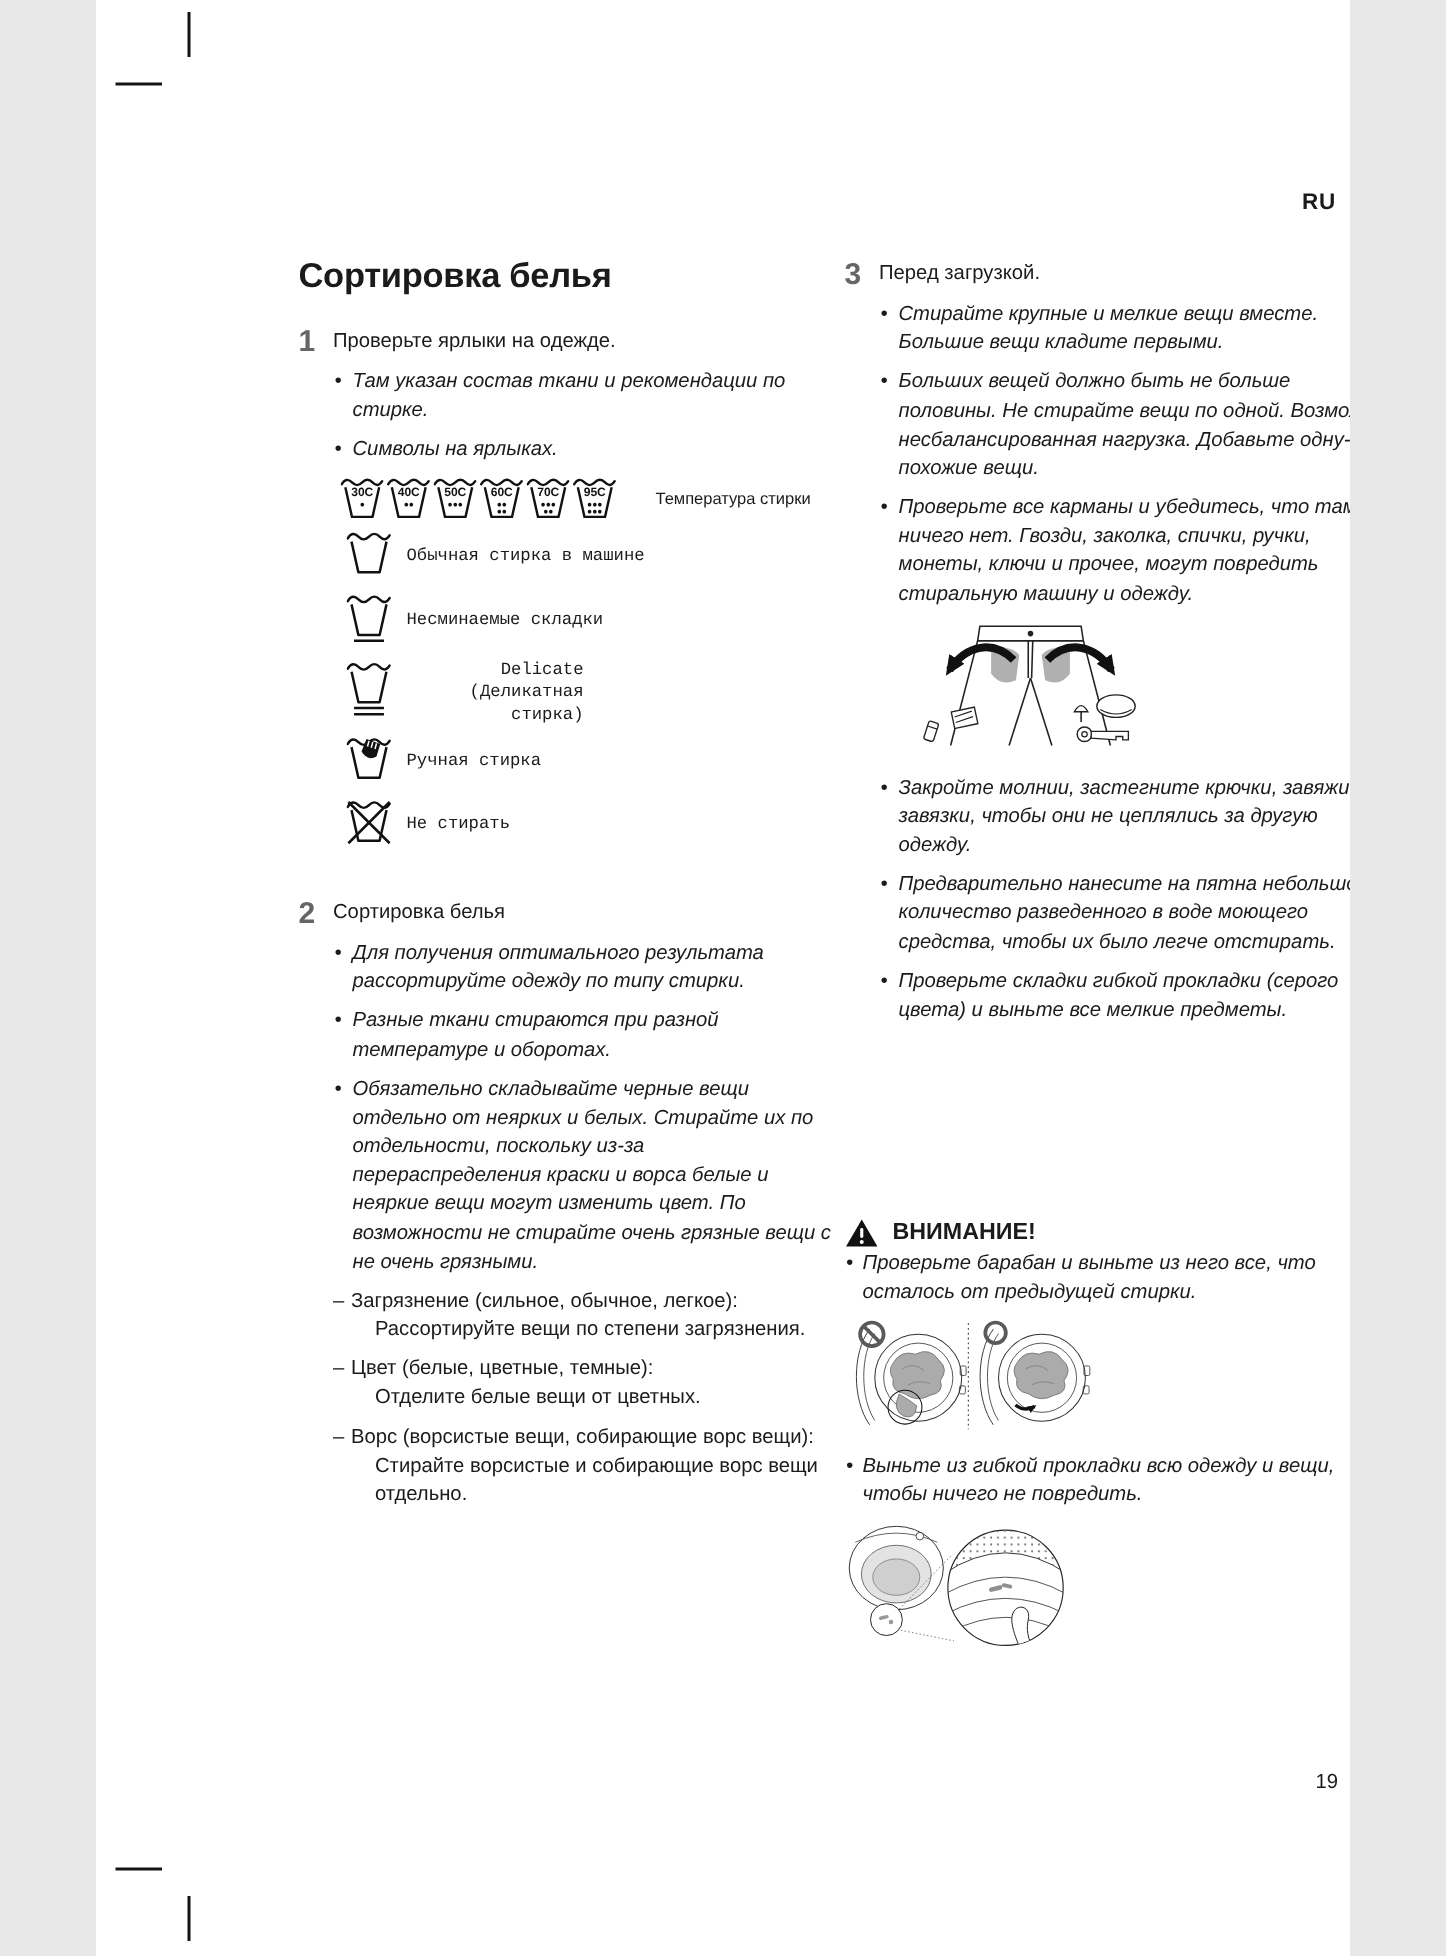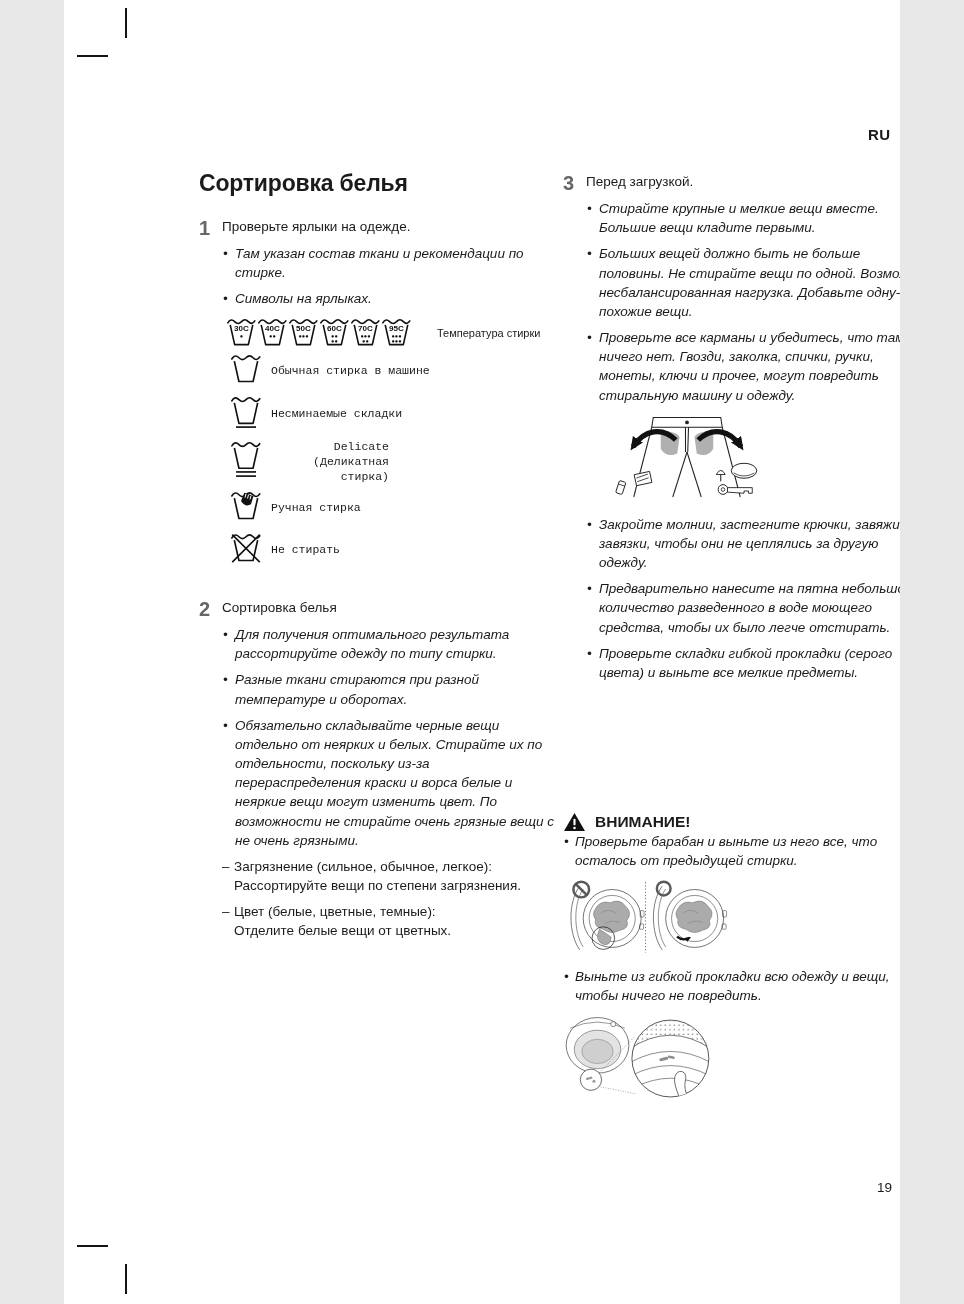--- a/index.html
+++ b/index.html
@@ -22,21 +22,21 @@
   .sec-num { position:absolute; left:0; top:-3px; font-size:20px; font-weight:bold; color:#666; }
   .sec-head { margin:0 0 8px 0; }
 
   .blist { list-style:none; margin:0; padding:0; }
   .blist > li { position:relative; padding-left:13px; margin-bottom:7px;font-style:italic; }
   .blist > li::before { content:"•"; position:absolute; left:1px; top:0; }
 
   .dlist { list-style:none; margin:1px 0 0 0; padding:0; }
   .dlist > li { position:relative; padding-left:12px; margin-bottom:7px; }
   .dlist > li::before { content:"–"; position:absolute; left:0; top:0; }
-  .dash-desc { display:block; }
+  .dash-desc { display:block;margin-left:16px; }
 
   .sec-2 { position:absolute; top:428px; left:0; width:337px; }
   .warning { position:absolute; top:640px; left:0; width:364px; }
 
   .symbols { margin:8px 0 0 5px;text-align:right; }
   .temp-row { display:flex; align-items:flex-start; }
   .temp-tubs { display:flex; gap:2px; }
   .temp-caption { font-size:11px; margin-left:26px; padding-top:9px; white-space:nowrap; }
   .sym-row { display:flex; align-items:center; margin-top:5px; }
   .sym-icon { flex:0 0 34px; }
@@ -188,20 +188,24 @@
         <li>Обязательно складывайте черные вещи отдельно от неярких и белых. Стирайте их по отдельности, поскольку из-за перераспределения краски и ворса белые и неяркие вещи могут изменить цвет. По возможности не стирайте очень грязные вещи с не очень грязными.</li>
       </ul>
       <ul class="dlist">
         <li>
           <span class="dash-term">Загрязнение (сильное, обычное, легкое):</span>
           <span class="dash-desc">Рассортируйте вещи по степени загрязнения.</span>
         </li>
         <li>
           <span class="dash-term">Цвет (белые, цветные, темные):</span>
           <span class="dash-desc">Отделите белые вещи от цветных.</span>
+        </li>
+        <li>
+          <span class="dash-term">Ворс (ворсистые вещи, собирающие ворс вещи):</span>
+          <span class="dash-desc">Стирайте ворсистые и собирающие ворс вещи отдельно.</span>
         </li>
       </ul>
     </div>
   </div>
 
   <div class="col-right">
     <div class="sec">
       <span class="sec-num">3</span>
       <p class="sec-head">Перед загрузкой.</p>
       <ul class="blist">

